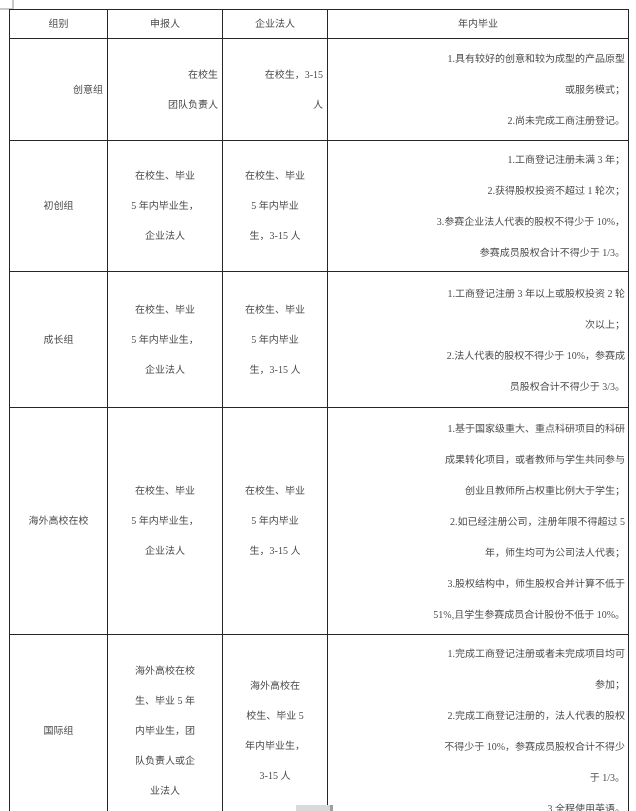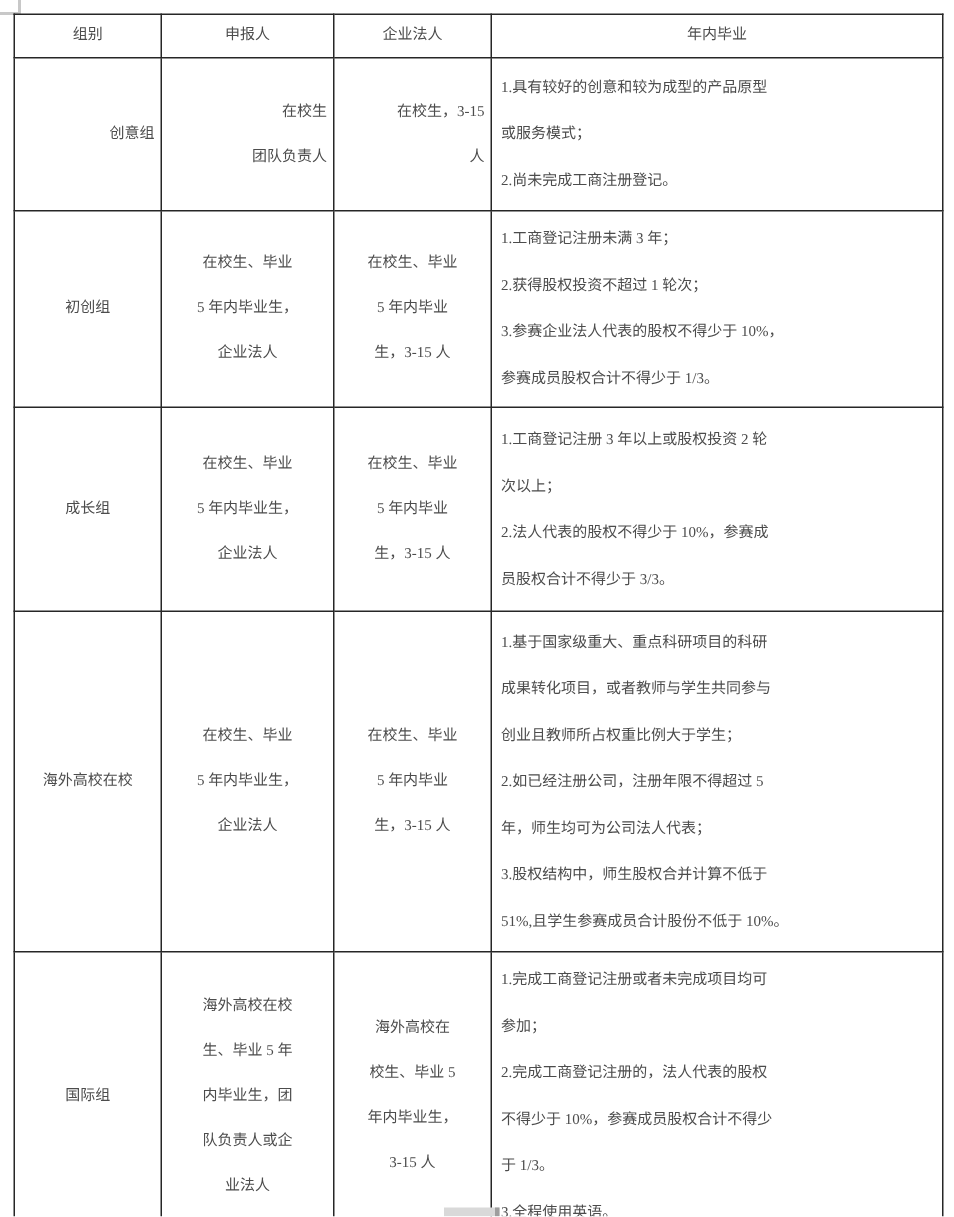--- a/index.html
+++ b/index.html
@@ -36,21 +36,21 @@
   .doc-table th{
     height:24px;
     line-height:20px;
     text-align:center;
   }
   .doc-table td{
     text-align:center;
     line-height:30px;
   }
   .doc-table td.c-cond{
-    text-align:left;
+    text-align:right;
     line-height:31px;
     padding:3px 3px 3px 6px;
   }
   tr.r1 td{height:95px;text-align:right;}
   tr.r2 td{height:120px;margin-top:12px;}
   tr.r3 td{height:129px;}
   tr.r4 td{height:220px;}
   tr.r5 td{height:185px;}
   
   .bottom-handle{

